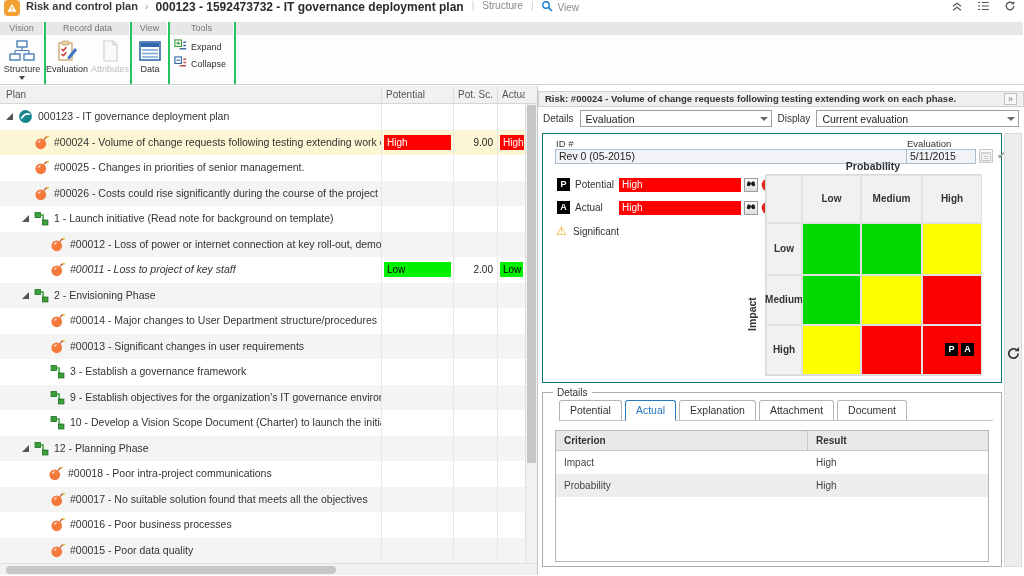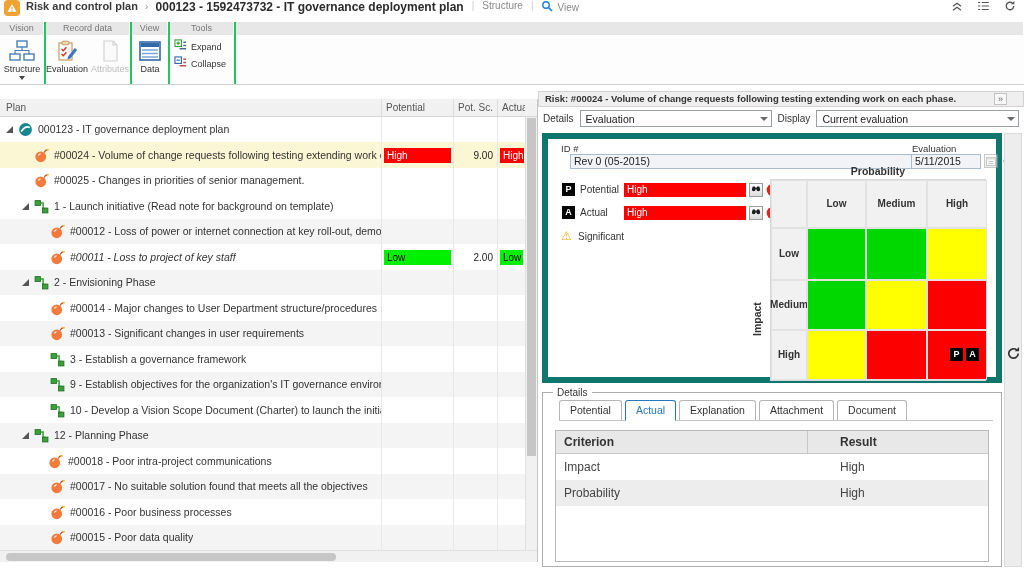--- a/index.html
+++ b/index.html
@@ -56,34 +56,34 @@
   .badge { display:block; width:100%; margin:0 2px; height:15px; line-height:15px; font-size:10px; padding-left:3px; }
   .badge.high { background:var(--high-red); color:#fff; }
   .badge.low { background:var(--low-green); color:#000; }
   .vscroll { position:absolute; right:0; top:18px; bottom:12px; width:12px; background:#f1f1f1; border-left:1px solid #e0e0e0; }
   .vscroll .thumb { position:absolute; left:1px; right:1px; top:1px; height:78%; background:#c6c6c6; }
   .hscroll { height:12px; flex:0 0 auto; background:#f1f1f1; border-top:1px solid #e0e0e0; position:relative; }
   .hscroll .thumb { position:absolute; top:2px; height:8px; left:6px; width:330px; background:#c6c6c6; border-radius:4px; }
 
   
   .risk-panel { flex:1; display:flex; flex-direction:column; overflow:hidden; }
-  .risk-titlebar { height:16px; flex:0 0 auto; background:#efefef; border:1px solid #d2d2d2; display:flex; align-items:center; padding:0 16px 0 6px; }
+  .risk-titlebar { height:16px; flex:0 0 auto; background:#efefef; border:1px solid #d2d2d2; display:flex; align-items:center; padding:0 6px 0 6px; }
   .risk-titlebar .rt { flex:1; font-weight:bold; font-size:9.5px; color:#333; white-space:nowrap; overflow:hidden; }
   .panel-collapse { width:13px; height:12px; border:1px solid #c0c0c0; background:#f7f7f7; color:#666; font-size:9px; line-height:10px; text-align:center; cursor:pointer; }
   .controls { height:24px; flex:0 0 auto; display:flex; align-items:center; gap:6px; padding:0 5px; }
   .ctl-label { font-size:10px; color:#333; flex:0 0 auto; }
   .select { height:17px; border:1px solid #9aa0a6; background:#fff; display:flex; align-items:center; padding:0 3px 0 5px; font-size:10.5px; color:#222; cursor:pointer; }
   .select .sval { flex:1; white-space:nowrap; overflow:hidden; }
   .select .arrow { width:0; height:0; border-left:4px solid transparent; border-right:4px solid transparent; border-top:4px solid #6a6a6a; margin-left:4px; }
   .select.details-select { width:192px; }
   .select.display-select { flex:1; }
   .risk-body { flex:1; display:flex; overflow:hidden; }
   .risk-content { flex:1; display:flex; flex-direction:column; overflow:hidden; }
 
-  .eval-box { height:250px; flex:0 0 auto; margin:2px 2px 4px 4px; border:6px solid #0f766e; background:#fff; position:relative; }
+  .eval-box { height:250px; flex:0 0 auto; margin:2px 2px 4px 4px; border:1px solid #0f766e; background:#fff; position:relative; }
   .fld-label { position:absolute; font-size:9.5px; color:#333; }
   .fld { position:absolute; height:15px; background:#f1f3f6; border:1px solid #a9bccd; font-size:10.5px; line-height:13px; padding:0 3px; color:#222; }
   .mini-btn { position:absolute; width:14px; height:14px; border:1px solid #9c9c9c; background:linear-gradient(#fdfdfd,#dcdcdc); display:inline-flex; align-items:center; justify-content:center; cursor:pointer; }
   .mini-btn.disabled { opacity:.55; cursor:default; }
   .checkmark { position:absolute; color:#8f9c8f; font-size:11px; }
   .letter-badge { position:absolute; width:13px; height:13px; background:#000; color:#fff; font-size:9px; font-weight:bold; text-align:center; line-height:13px; }
   .rate-label { position:absolute; font-size:10px; color:#333; }
   .rate-bar { position:absolute; width:122px; height:14px; background:var(--high-red); color:#fff; font-size:10px; line-height:14px; padding-left:3px; }
   .sig-icon { position:absolute; color:#e9a80b; font-size:12px; line-height:12px; }
 
@@ -101,21 +101,21 @@
 
   .gutter { width:18px; flex:0 0 auto; background:#ededed; border:1px solid #dadada; margin:2px 2px 4px 0; position:relative; }
   .gutter .grefresh { position:absolute; left:1px; top:212px; cursor:pointer; }
 
   .details-fs { flex:1; margin:0 2px 4px 4px; border:1px solid #adadad; padding:1px 8px 4px 8px; overflow:hidden; }
   .details-fs legend { font-size:10px; color:#333; padding:0 4px; margin-left:2px; }
   .tabs { display:flex; gap:3px; margin:1px 0 0 8px; border-bottom:1px solid #c5c5c5; align-items:flex-end; }
   .tab { padding:3px 10px 4px 10px; font-size:10.5px; border:1px solid #b5b5b5; border-bottom:none; border-radius:3px 3px 0 0; background:#fff; color:#333; cursor:pointer; }
   .tab.active { border-color:var(--tab-active); color:var(--tab-active); position:relative; margin-bottom:-1px; border-bottom:1px solid #fff; z-index:1; }
   .crit-table { margin:9px 4px 0 4px; border:1px solid #b8b8b8; height:132px; background:#fff; overflow:hidden; }
-  .crit-row { display:grid; grid-template-columns:252px 1fr; font-size:12px;gap:24px; }
+  .crit-row { display:grid; grid-template-columns:252px 1fr; font-size:10px; }
   .crit-row > div { padding:4px 8px; }
   .crit-row.head { background:#e8e8e8; font-weight:bold; border-bottom:1px solid #c8c8c8; }
   .crit-row.head > div:first-child { border-right:1px solid #c8c8c8; }
   .crit-row.r-alt { background:#ededed; }
   .crit-row.body > div { padding:6px 8px; color:#444; }
 </style>
 </head>
 <body>
 
 <div class="app">
@@ -302,20 +302,37 @@
                   <path d="M9.5 4.2Q10.5 1.8 12.6 1.6" stroke="#b8502a" stroke-width="1.2" fill="none"></path>
                   <circle cx="13" cy="1.6" r="1" fill="#f2c230"></circle>
                 </svg>
               </span>
               <span class="tlabel">#00025 - Changes in priorities of senior management.</span>
             </div>
             <div class="cell"></div>
             <div class="cell score"></div>
             <div class="cell"></div>
           </div>
+          <div class="trow alt">
+            <div class="cell plan" style="padding-left: 22px;">
+              <span class="exp-space"></span>
+              <span class="node-icon">
+                <svg width="15" height="15" viewBox="0 0 14 14">
+                  <circle cx="6.3" cy="8.2" r="5" fill="#f4793b"></circle>
+                  <path d="M4.2 7.2a2.6 2.6 0 0 1 2-2" stroke="#fff" stroke-width="1.3" fill="none" opacity=".85"></path>
+                  <path d="M9.5 4.2Q10.5 1.8 12.6 1.6" stroke="#b8502a" stroke-width="1.2" fill="none"></path>
+                  <circle cx="13" cy="1.6" r="1" fill="#f2c230"></circle>
+                </svg>
+              </span>
+              <span class="tlabel">#00026 - Costs could rise significantly during the course of the project</span>
+            </div>
+            <div class="cell"></div>
+            <div class="cell score"></div>
+            <div class="cell"></div>
+          </div>
           <div class="trow">
             <div class="cell plan" style="padding-left: 22px;">
               <span class="expander"></span>
               <span class="node-icon">
                 <svg width="15" height="15" viewBox="0 0 14 14">
                   <rect x="1" y="1.5" width="5" height="4.5" fill="#3aa03a" stroke="#237023" stroke-width=".8"></rect>
                   <path d="M6 3.8h2.5v5H11" fill="none" stroke="#3aa03a" stroke-width="1.4"></path>
                   <rect x="8" y="8.5" width="5" height="4.5" fill="#3aa03a" stroke="#237023" stroke-width=".8"></rect>
                 </svg>
               </span>
@@ -569,21 +586,21 @@
         <div class="select display-select">
           <span class="sval">Current evaluation</span>
           <span class="arrow"></span>
         </div>
       </div>
       <div class="risk-body">
         <div class="risk-content">
 
           <div class="eval-box">
             <span class="fld-label" style="left:13px; top:4px">ID #</span>
-            <div class="fld" style="left:22px; top:15px; width:376px">Rev 0 (05-2015)</div>
+            <div class="fld" style="left:12px; top:15px; width:376px">Rev 0 (05-2015)</div>
             <span class="fld-label" style="left:364px; top:4px">Evaluation</span>
             <div class="fld" style="left:363px; top:15px; width:70px">5/11/2015</div>
             <span class="mini-btn disabled" style="left:436px; top:15px">
               <svg width="10" height="10" viewBox="0 0 10 10">
                   <rect x=".5" y="1.5" width="9" height="8" fill="#f4f4f4" stroke="#9a9a9a"></rect>
                   <rect x=".5" y="1.5" width="9" height="2" fill="#bdbdbd"></rect>
                   <path d="M2.5 5.5h5M2.5 7.5h5" stroke="#9a9a9a"></path>
                 </svg>
             </span>
             <span class="checkmark" style="left:454px; top:15px">✔</span>

